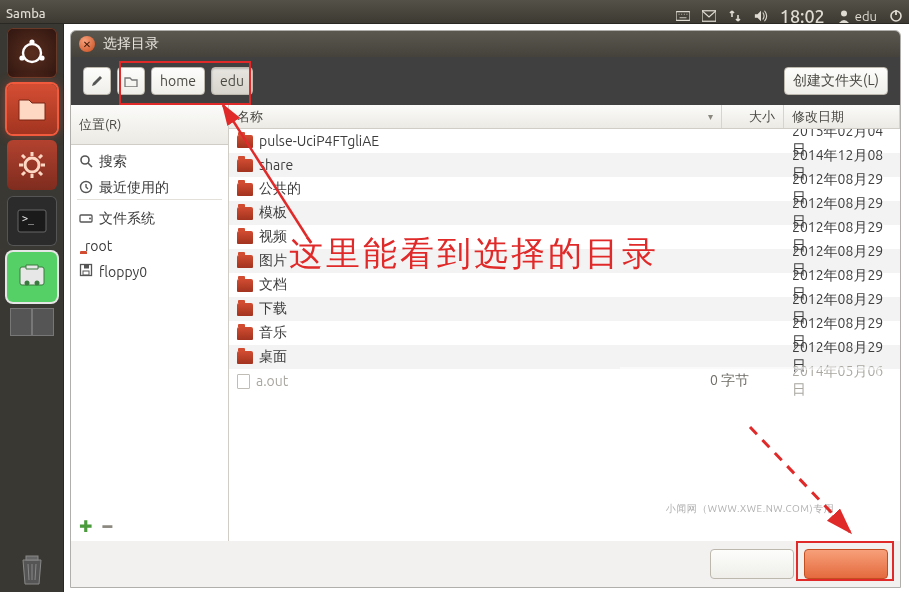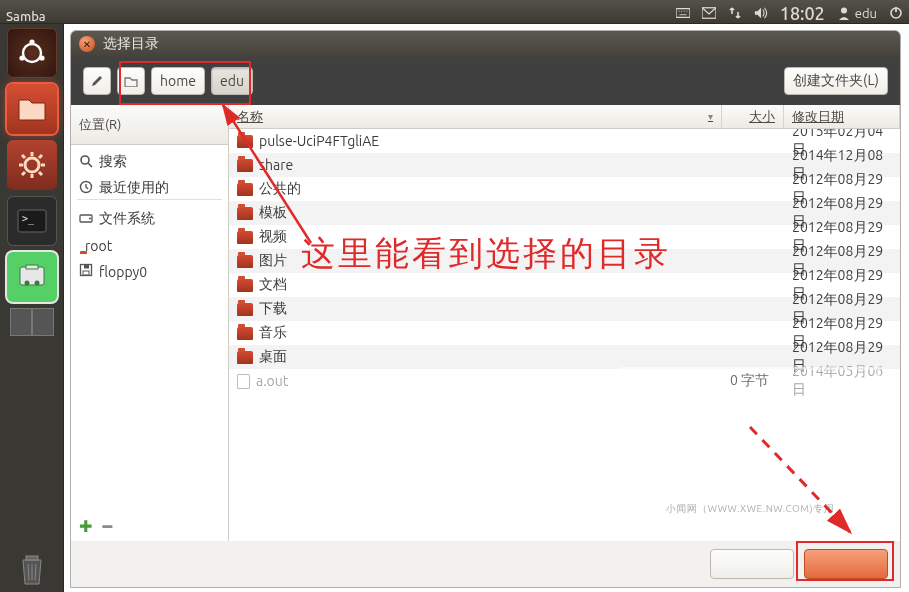--- a/index.html
+++ b/index.html
@@ -12,23 +12,23 @@
     overflow: hidden;
     color: #3c3c3c;
   }
   
   .menubar {
     position: relative;
     height: 24px;
     background: linear-gradient(#545148, #3d3a33);
     color: #dfdbd2;
     display: flex;
-    align-items: flex-end;
+    align-items: flex-start;
     font-size: 13px;
-    padding: 0 6px;
+    padding: 6px 6px;
     border-bottom: 1px solid #2a2823;
   }
   .menubar .app-title { font-weight: 500; }
   .menubar .tray { margin-left: auto; display: flex; align-items: center; gap: 12px; }
   .menubar .tray span { display: inline-flex; align-items: center; }
   .menubar .tray-icon { width: 14px; height: 14px; display: inline-block; }
   
   .launcher {
     position: absolute;
     left: 0;
@@ -169,32 +169,32 @@
     background:#fff;
     position:relative;
   }
   .fl-hdr {
     height:24px;
     display:flex;
     background:linear-gradient(#fbfbfa,#eceae4);
     border-bottom:1px solid #cfcdc6;
     font-size:13px;
     color:#4a4943;
-    text-decoration:underline;
   }
   .fl-hdr div { display:flex; align-items:center; padding:0 8px; border-right:1px solid #d6d4cd; }
   .col-name { flex:1; }
   .col-size { width:62px; justify-content:flex-end; }
   .col-date { width:116px; }
   .fl-rows { flex:1; overflow:auto; }
   .fl-row {
     height:24px;
     display:flex;
     align-items:center;
     font-size:14px;
+    gap:20px;
   }
   .fl-row:nth-child(even){ background:#f3f3f3; }
   .fl-row .cell-name { flex:1; display:flex; align-items:center; gap:6px; padding:0 8px; }
   .fl-row .cell-size { width:62px; text-align:left; padding:0 8px; color:#6e6c65; }
   .fl-row .cell-date { width:116px; padding:0 8px; }
   .fl-row.dim { color:#a9a7a0; }
   .folder-mini { width:16px; height:13px; background:linear-gradient(#d24c31,#a2331f); border-radius:2px 2px 1px 1px; position:relative; }
   .folder-mini::before { content:""; position:absolute; top:-3px; left:1px; width:7px; height:3px; background:#d24c31; border-radius:1px 1px 0 0; }
   .file-mini { width:13px; height:15px; border:1px solid #bfbdb5; border-radius:1px; }
   
@@ -554,14 +554,14 @@
 
   <svg class="arrow-svg" style="right:30px; bottom:40px; width:130px; height:130px;" viewBox="0 0 130 130">
     <defs>
         <marker id="ah2" markerWidth="10" markerHeight="10" refX="8" refY="3" orient="auto">
       <path d="M0 0 L9 3 L0 6 z" fill="#e02a2a"></path>
         </marker>
       </defs>
     <line x1="10" y1="10" x2="110" y2="115" stroke="#e02a2a" stroke-width="3" stroke-dasharray="10 8" marker-end="url(#ah2)"></line>
   </svg>
 
-  <div class="annot-text" style="left:230px; top:200px;">这里能看到选择的目录</div>
+  <div class="annot-text" style="left:218px; top:200px;">这里能看到选择的目录</div>
 </div>
 
 </body></html>

